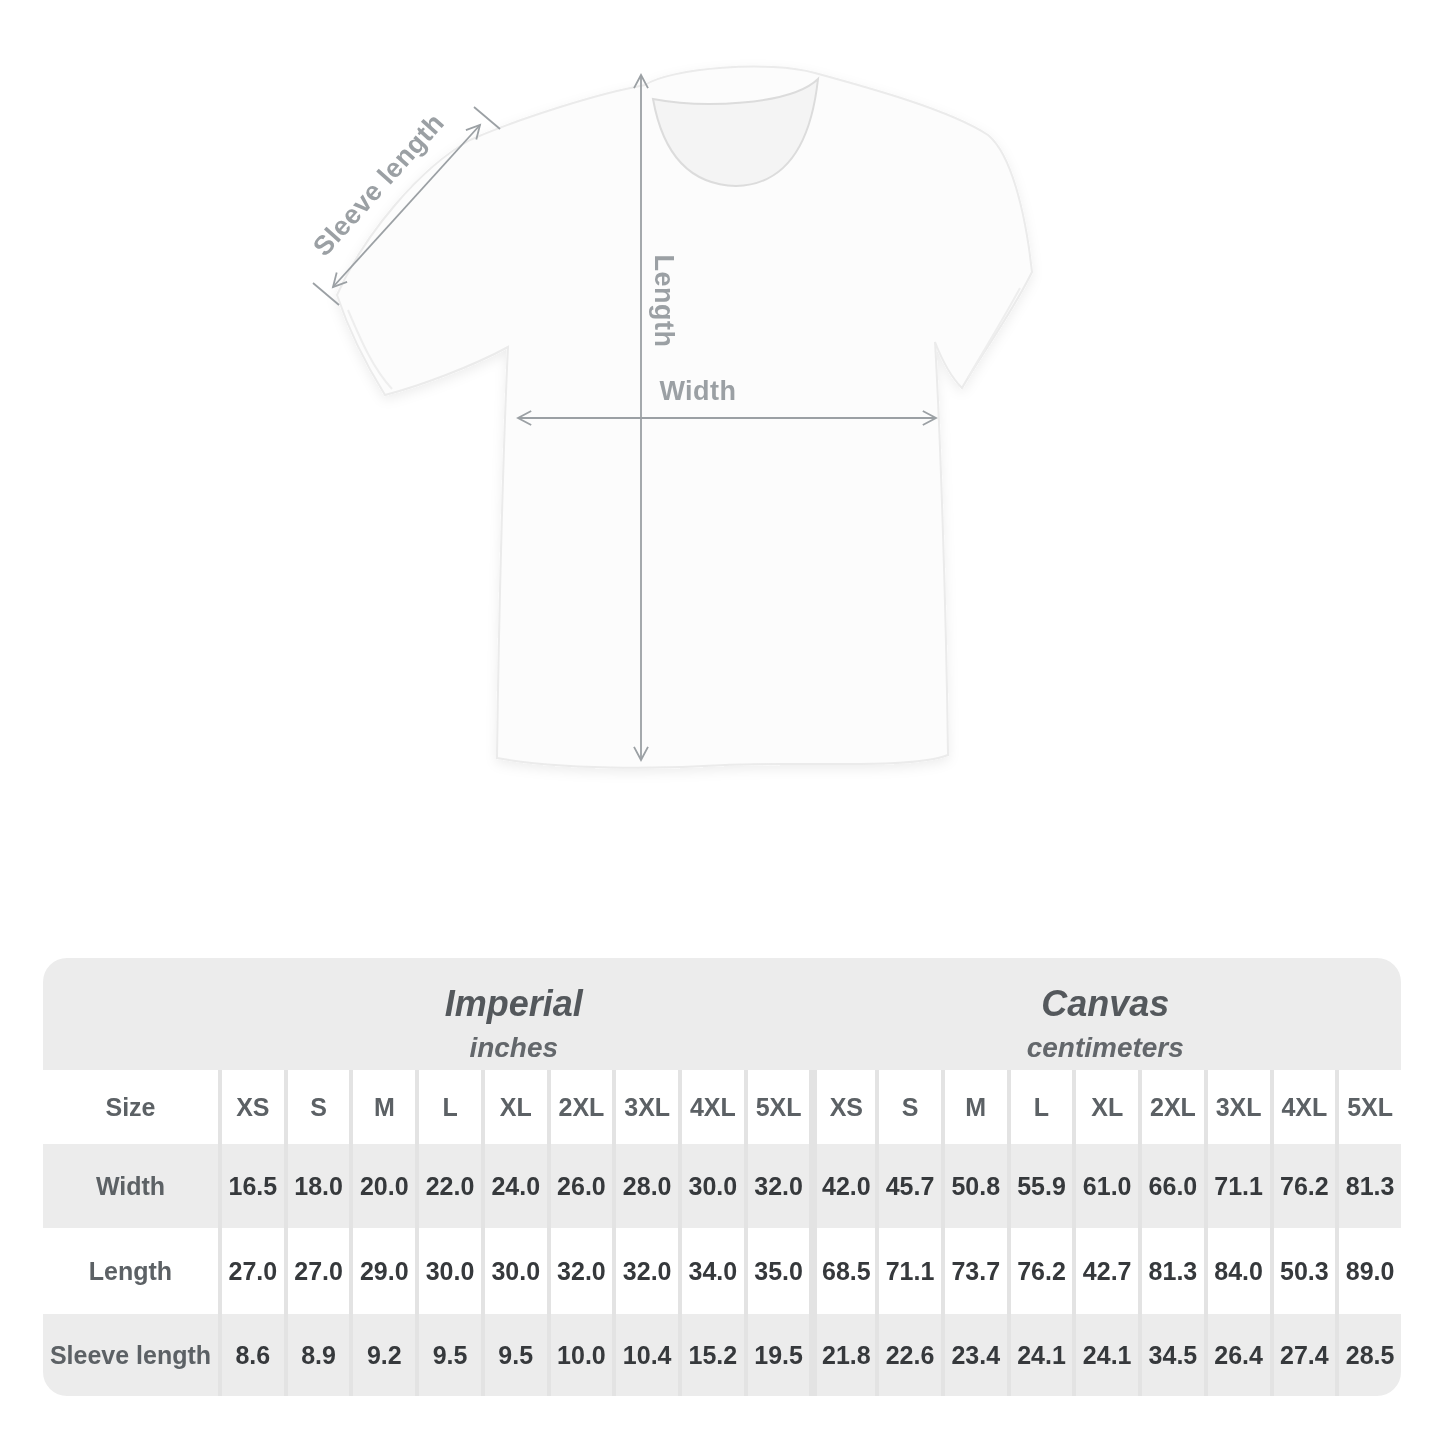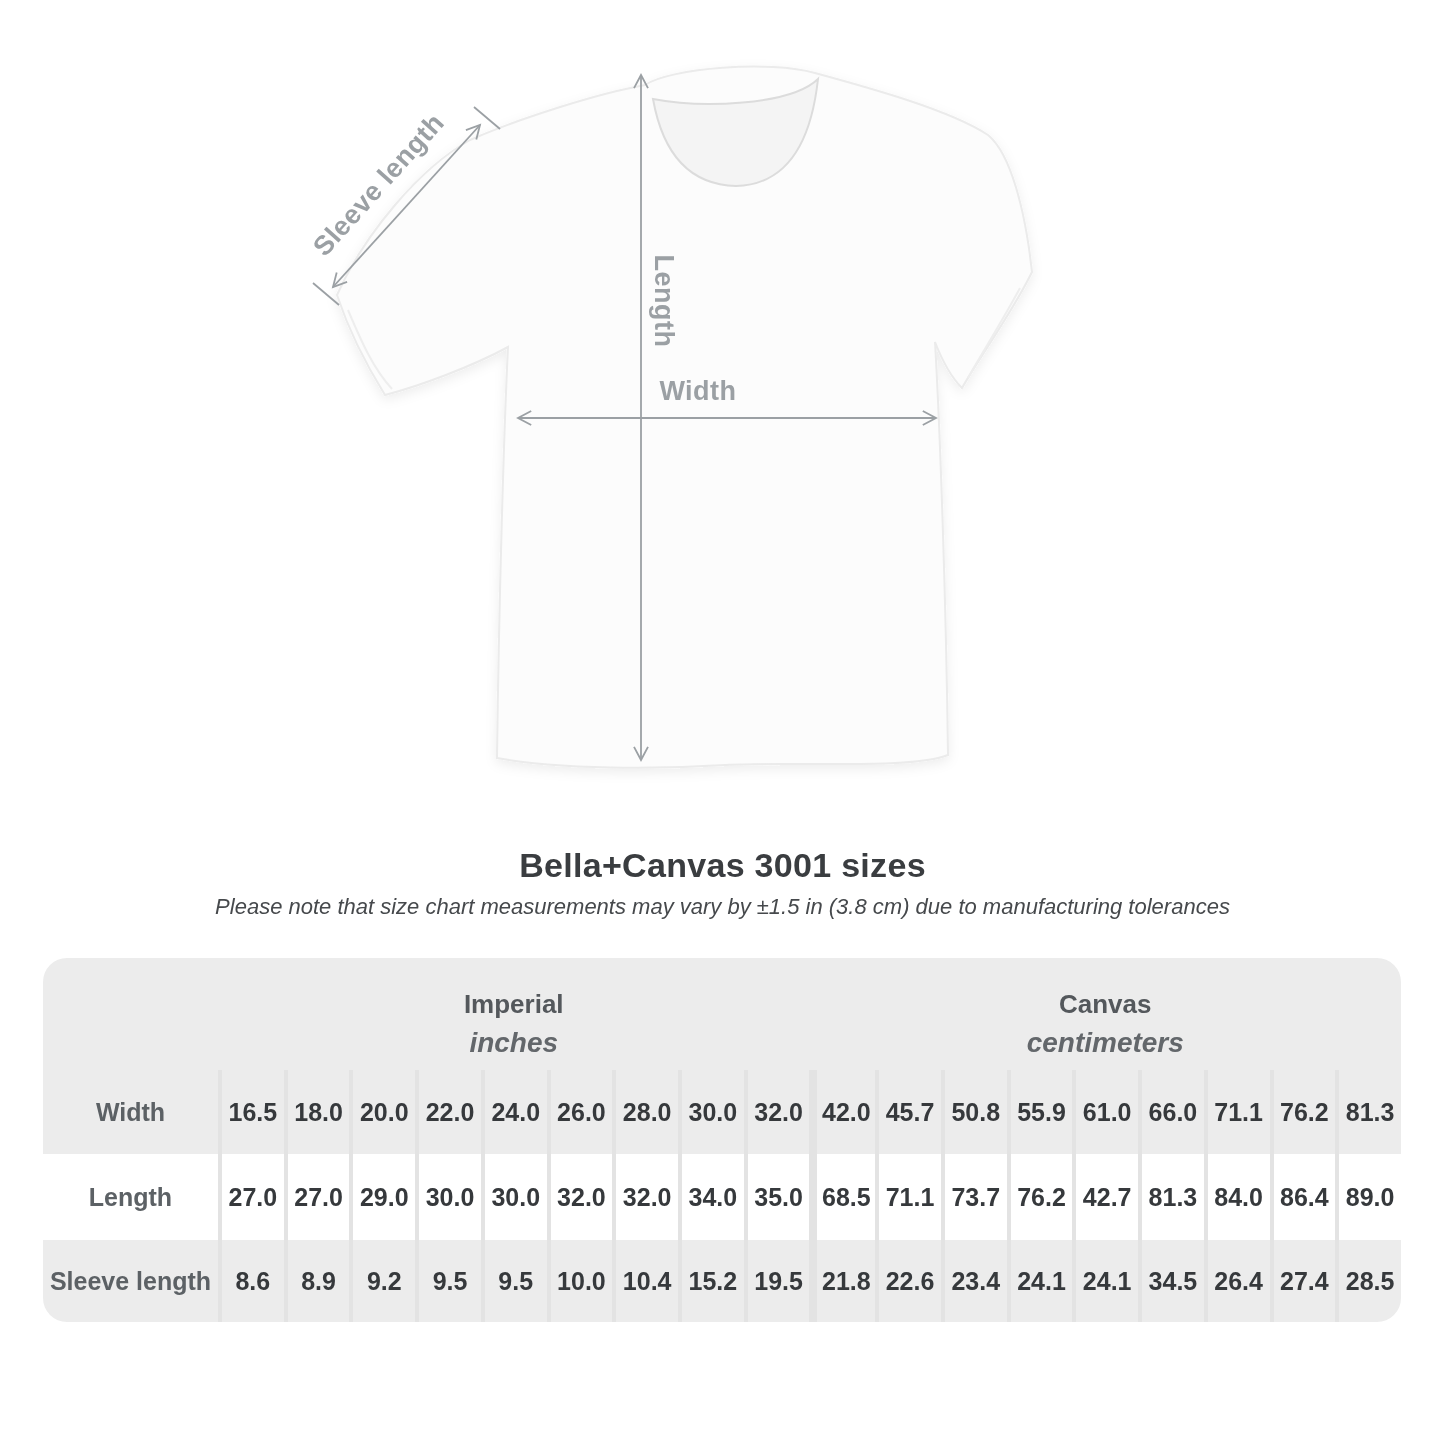--- a/index.html
+++ b/index.html
@@ -24,21 +24,21 @@
   
   .table-wrap {
     position:absolute; left:43px; top:958px; width:1358px;
     border-radius:24px; overflow:hidden;
   }
   table { width:100%; border-collapse:separate; border-spacing:0; table-layout:fixed; }
   th, td { box-sizing:border-box; text-align:center; vertical-align:middle; padding:0; }
   col.c-label { width:175px; }
 
   tr.group-row th { background:#ececec; height:112px; }
-  .glabel { font-weight:700; font-size:26px; color:#54585c;margin-top:19px; }
+  .glabel { font-style:italic; font-weight:700; font-size:36px; color:#54585c;margin-top:19px; }
   .gsub   { font-style:italic; font-size:28px; color:#63676b; margin-top:7px; }
 
   tr.size-row th { background:#ffffff; height:74px;
     font-weight:700; font-size:25px; color:#5c6165; }
 
   tbody th { font-weight:700; font-size:25px; color:#5c6165; }
   tbody td { font-weight:700; font-size:25px; color:#36393c; }
   tr.r-gray  th, tr.r-gray  td { background:#ececec; }
   tr.r-white th, tr.r-white td { background:#ffffff; }
   tr.row-width  th, tr.row-width  td { height:84px; }
@@ -107,24 +107,20 @@
       <path class="dim-line" d="M77.1 233.9 L63 239 L66.7 224.5"></path>
       <line class="dim-line" x1="204" y1="59" x2="230" y2="81"></line>
       <line class="dim-line" x1="43" y1="235" x2="69" y2="257"></line>
     </g>
 
     <text class="dim-label" transform="translate(110,138) rotate(-48)" text-anchor="middle" dominant-baseline="middle">Sleeve length</text>
     <text class="dim-label" transform="translate(392,253) rotate(90)" text-anchor="middle" dominant-baseline="middle">Length</text>
     <text class="dim-label" x="428" y="352" text-anchor="middle">Width</text>
   </svg>
 
-  <div class="header">
-    <div class="title">Bella+Canvas 3001 sizes</div>
-    <div class="subtitle">Please note that size chart measurements may vary by ±1.5 in (3.8 cm) due to manufacturing tolerances</div>
-  </div>
 
   <div class="table-wrap">
     <table>
       <colgroup>
         <col class="c-label">
         <col>
           <col>
           <col>
           <col>
           <col>
@@ -146,20 +142,41 @@
         <tr class="group-row">
           <th></th>
           <th colspan="9">
             <div class="glabel">Imperial</div>
             <div class="gsub">inches</div>
           </th>
           <th colspan="9">
             <div class="glabel">Canvas</div>
             <div class="gsub">centimeters</div>
           </th>
+        </tr>
+        <tr class="size-row">
+          <th>Size</th>
+          <th class="sep">XS</th>
+          <th class="sep">S</th>
+          <th class="sep">M</th>
+          <th class="sep">L</th>
+          <th class="sep">XL</th>
+          <th class="sep">2XL</th>
+          <th class="sep">3XL</th>
+          <th class="sep">4XL</th>
+          <th class="sep">5XL</th>
+          <th class="sep group-start">XS</th>
+          <th class="sep">S</th>
+          <th class="sep">M</th>
+          <th class="sep">L</th>
+          <th class="sep">XL</th>
+          <th class="sep">2XL</th>
+          <th class="sep">3XL</th>
+          <th class="sep">4XL</th>
+          <th class="sep">5XL</th>
         </tr>
       </thead>
       <tbody>
         <tr class="r-gray row-width">
           <th>Width</th>
           <td class="sep">16.5</td>
           <td class="sep">18.0</td>
           <td class="sep">20.0</td>
           <td class="sep">22.0</td>
           <td class="sep">24.0</td>
@@ -188,21 +205,21 @@
           <td class="sep">32.0</td>
           <td class="sep">34.0</td>
           <td class="sep">35.0</td>
           <td class="sep group-start">68.5</td>
           <td class="sep">71.1</td>
           <td class="sep">73.7</td>
           <td class="sep">76.2</td>
           <td class="sep">42.7</td>
           <td class="sep">81.3</td>
           <td class="sep">84.0</td>
-          <td class="sep">86.4</td>
+          <td class="sep">50.3</td>
           <td class="sep">89.0</td>
         </tr>
         <tr class="r-gray row-sleeve">
           <th>Sleeve length</th>
           <td class="sep">8.6</td>
           <td class="sep">8.9</td>
           <td class="sep">9.2</td>
           <td class="sep">9.5</td>
           <td class="sep">9.5</td>
           <td class="sep">10.0</td>

